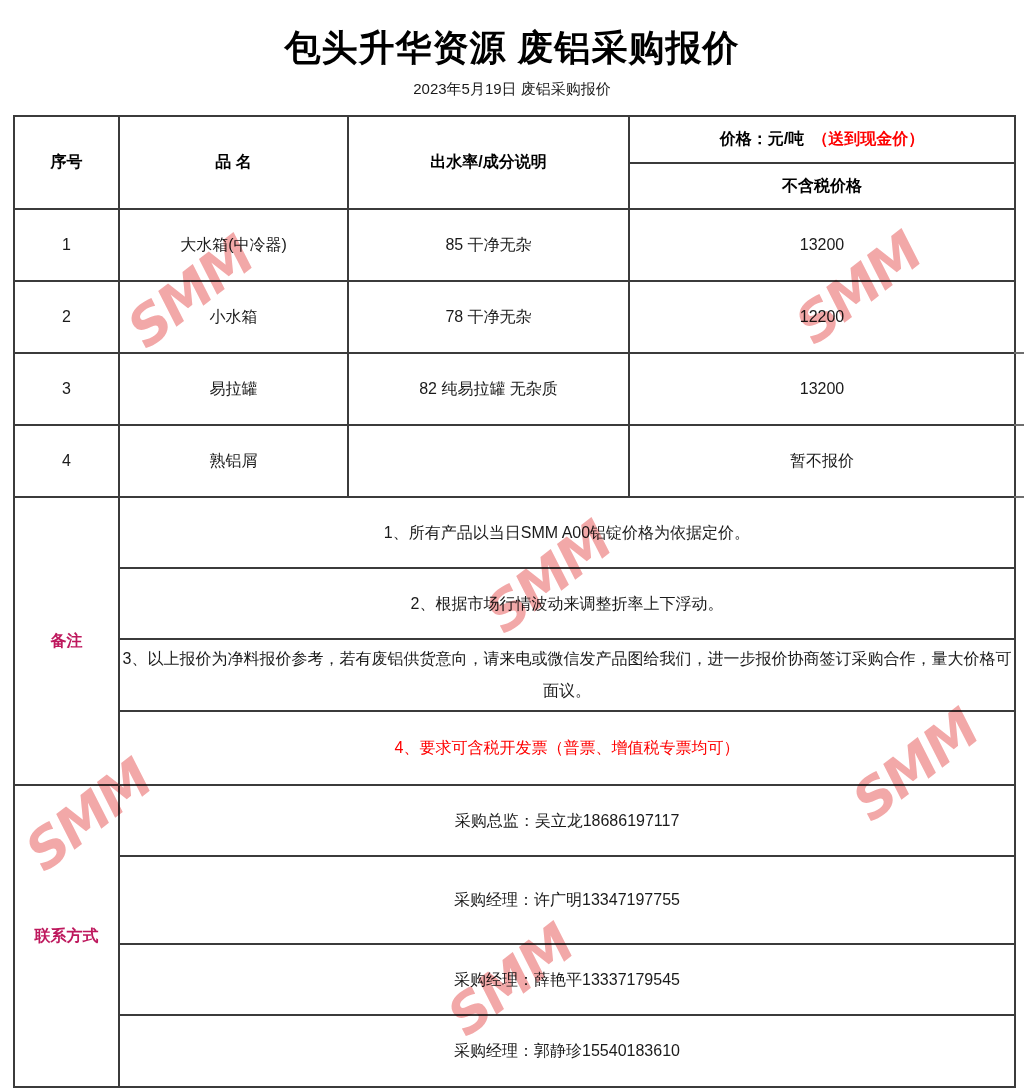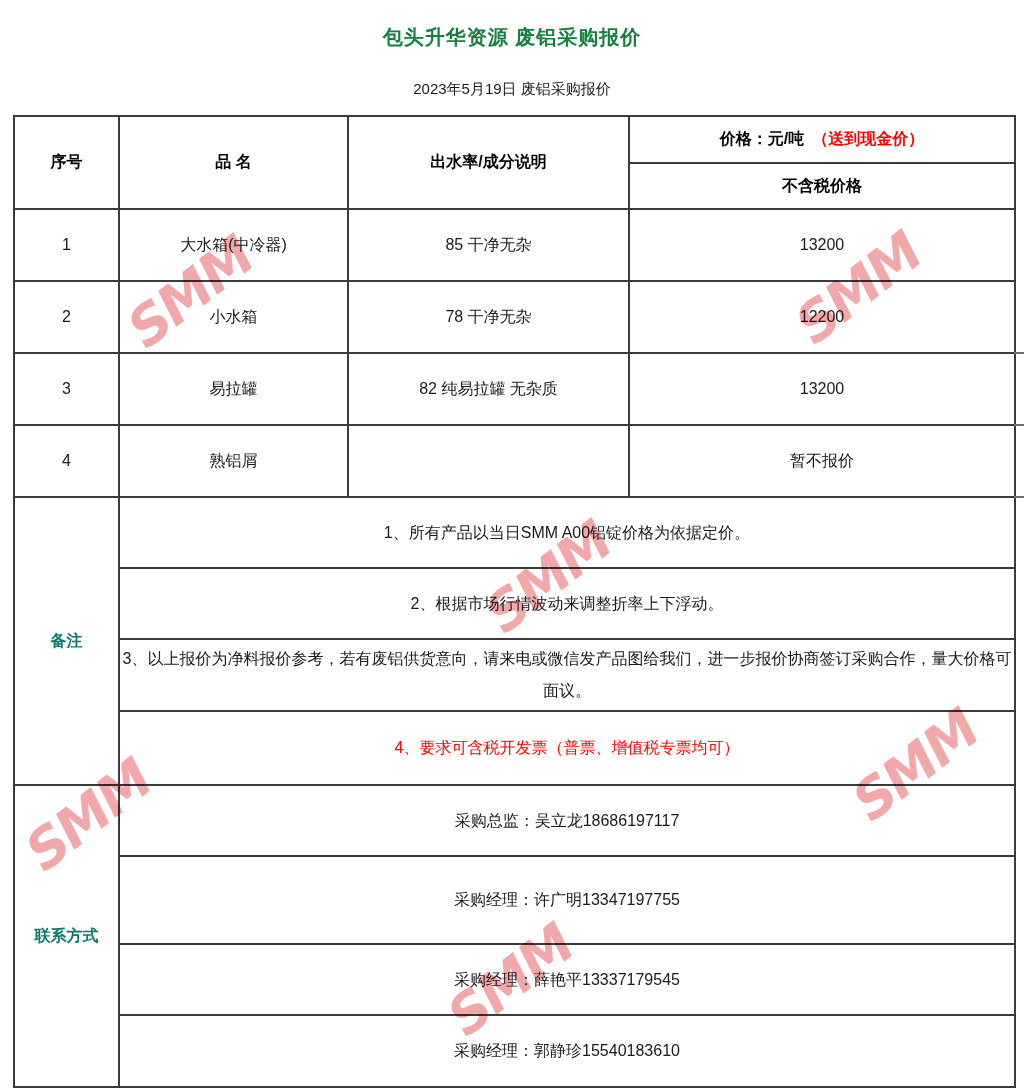--- a/index.html
+++ b/index.html
@@ -10,24 +10,24 @@
     background: #ffffff;
     overflow: hidden;
     font-family: "Liberation Sans", sans-serif;
     color: #1a1a1a;
   }
   .title {
     position: absolute;
     top: 24px; left: 0;
     width: 100%;
     text-align: center;
-    font-size: 20px;
+    font-size: 36px;
     font-weight: bold;
     letter-spacing: 1px;
-    color: #15803d;
+    color: #000000;
   }
   .subtitle {
     position: absolute;
     top: 80px; left: 0;
     width: 100%;
     text-align: center;
     font-size: 15px;
     color: #1a1a1a;
   }
   table.quote {
@@ -59,21 +59,21 @@
   tr.crow3 { height: 71px; }
   tr.crow4 { height: 72px; }
   td.left-text {
     text-align: left;
     padding-left: 10px;
     padding-right: 14px;
     line-height: 32px;
   }
   .red { color: #fe0000; }
   .price-red { color: #fe0000; font-weight: bold; margin-left: 8px; }
-  .section-label { font-weight: bold; color: #0f766e; }
+  .section-label { font-weight: bold; color: #be185d; }
   .wm {
     position: absolute;
     width: 170px; height: 64px;
     display: flex; align-items: center; justify-content: center;
     transform: rotate(-38deg);
     font-family: "DejaVu Sans", sans-serif;
     font-weight: bold;
     font-style: italic;
     font-size: 54px;
     letter-spacing: -2px;

